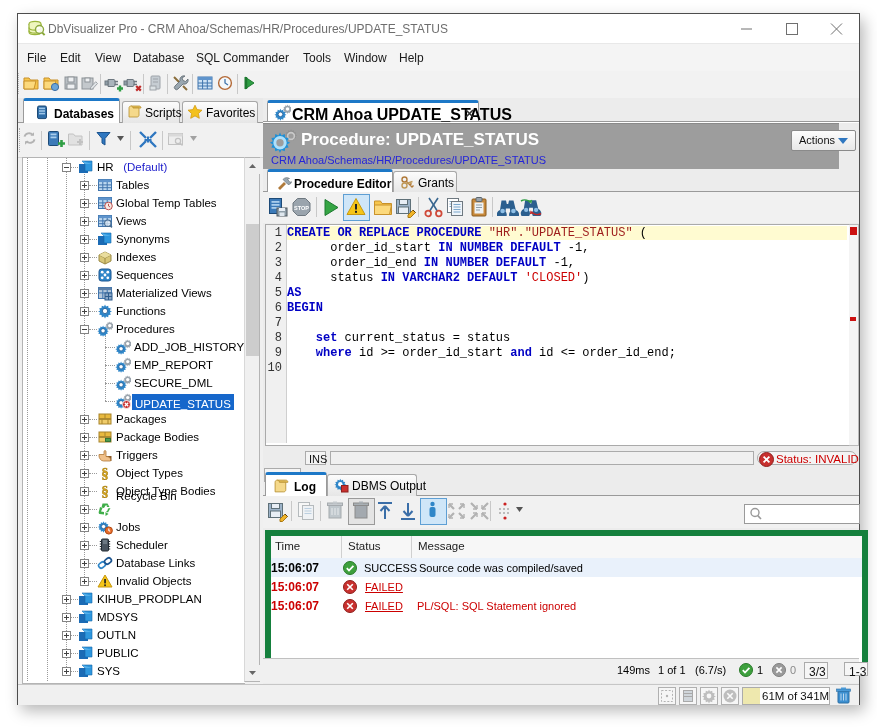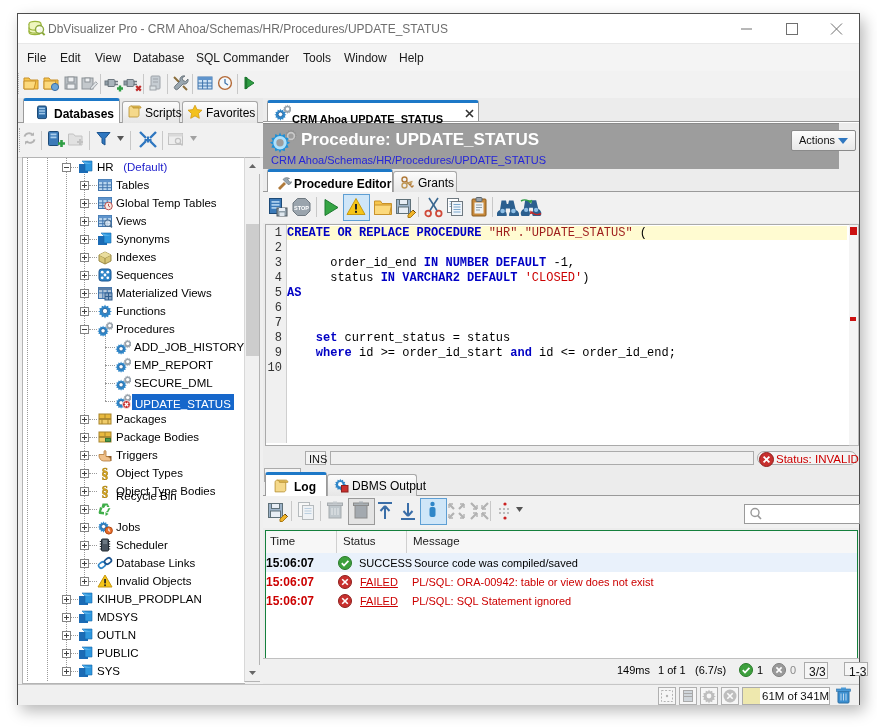--- a/index.html
+++ b/index.html
@@ -39,21 +39,21 @@
 .kw{color:#0000c4;font-weight:bold;}
 .wavy{text-decoration:underline wavy #e04848 1px;text-underline-offset:1px;}
 .qt{color:#9d1c1c;}
 .st{color:#cc0000;}
 .errstripe{position:absolute;left:586px;top:126px;width:9px;height:220px;background:#f4f4f4;border:1px solid #bbb;border-left:none;}
 .statrow{position:absolute;left:0;top:348px;width:596px;height:26px;background:#ececec;}
 .sbox{position:absolute;box-sizing:border-box;border:1px solid #ababab;background:#f4f4f4;font-size:11px;color:#111;}
 
 .logpanel{position:absolute;left:0;top:374px;width:596px;height:210px;}
 .logtb{position:absolute;left:0;top:24px;width:596px;height:32px;background:#f1f1f1;}
-.logtable{position:absolute;left:2px;top:58px;width:591px;height:128px;background:#fff;border:1px solid #15803d;}
+.logtable{position:absolute;left:2px;top:58px;width:591px;height:128px;background:#fff;border:6px solid #15803d;}
 .loghdr{position:absolute;left:0;top:0;width:100%;height:22px;background:#f7f7f7;border-bottom:1px solid #d0d0d0;font-size:11.5px;color:#222;white-space:nowrap;}
 .lrow{position:absolute;left:0;width:100%;height:19px;font-size:11px;white-space:nowrap;}
 .logstat{position:absolute;left:0;top:186px;width:596px;height:24px;background:#f0f0f0;border-top:1px solid #c0c0c0;font-size:11px;white-space:nowrap;}
 
 .bottombar{position:absolute;left:0;top:670px;width:841px;height:20px;background:#f0f0f0;border-top:1px solid #c6c6c6;}
 .dotline{position:absolute;border-left:1px dotted #9a9a9a;width:0;}
 .dothr{position:absolute;border-top:1px dotted #9a9a9a;height:0;}
 svg{display:block;}
 </style>
 </head>
@@ -824,21 +824,21 @@
               <path d="M8 1.6l1 2 2.2-.9.3 2.3 2.3.3-.9 2.2 2 1-2 1 .9 2.2-2.3.3-.3 2.3-2.2-.9-1 2-1-2-2.2.9-.3-2.3-2.3-.3.9-2.2-2-1 2-1-.9-2.2 2.3-.3.3-2.3 2.2.9z" fill="#9aa4ad"></path>
               <circle cx="8" cy="8" r="2.6" fill="#fff"></circle>
             </g>
             <g transform="translate(-0.5,3.2) scale(0.82)">
               <path d="M8 1.6l1 2 2.2-.9.3 2.3 2.3.3-.9 2.2 2 1-2 1 .9 2.2-2.3.3-.3 2.3-2.2-.9-1 2-1-2-2.2.9-.3-2.3-2.3-.3.9-2.2-2-1 2-1-.9-2.2 2.3-.3.3-2.3 2.2.9z" fill="#2f86c8"></path>
               <circle cx="8" cy="8" r="2.6" fill="#fff"></circle>
               <circle cx="8" cy="8" r="2.6" fill="none" stroke="#1c548f" stroke-width="0.8"></circle>
             </g>
           </svg>
         </div>
-      <div class="abs" style="left:24px;top:10px;font-weight:bold;font-size:11px;white-space:nowrap;">CRM Ahoa UPDATE_STATUS</div>
+      <div class="abs" style="left:24px;top:3px;font-weight:bold;font-size:16px;white-space:nowrap;">CRM Ahoa UPDATE_STATUS</div>
       <div class="abs" style="left:196px;top:5px;">
           <svg width="11" height="11">
             <path d="M2 2l7 7M9 2l-7 7" stroke="#333" stroke-width="1.6"></path>
           </svg>
         </div>
     </div>
 
     <div class="grayhdr">
       <div class="abs" style="left:4px;top:2px;">
           <svg width="32" height="30" viewBox="0 0 32 30">
@@ -991,27 +991,29 @@
           </svg>
         </div>
     </div>
 
     <div class="editor">
       <div class="abs" style="left:0;top:1px;width:581px;height:14px;background:#fffbd1;"></div>
       <div class="gutter"></div>
       <div class="num" style="top:1px;">1</div>
       <div class="cl" style="left:21px;top:1px;"><span class="kw">CREATE&nbsp;OR&nbsp;REPLACE&nbsp;PROCEDURE</span>&nbsp;<span class="qt">"HR"."UPDATE_STATUS"</span>&nbsp;(</div>
       <div class="num" style="top:16px;">2</div>
+      <div class="cl" style="left:21px;top:16px;">&nbsp;&nbsp;&nbsp;&nbsp;&nbsp;&nbsp;order_id_start&nbsp;<span class="kw">IN&nbsp;NUMBER&nbsp;DEFAULT</span>&nbsp;-1,</div>
       <div class="num" style="top:31px;">3</div>
       <div class="cl" style="left:21px;top:31px;">&nbsp;&nbsp;&nbsp;&nbsp;&nbsp;&nbsp;order_id_end&nbsp;<span class="kw">IN&nbsp;NUMBER&nbsp;DEFAULT</span>&nbsp;-1,</div>
       <div class="num" style="top:46px;">4</div>
       <div class="cl" style="left:21px;top:46px;">&nbsp;&nbsp;&nbsp;&nbsp;&nbsp;&nbsp;status&nbsp;<span class="kw">IN&nbsp;VARCHAR2&nbsp;DEFAULT</span>&nbsp;<span class="st">'CLOSED'</span>)</div>
       <div class="num" style="top:61px;">5</div>
       <div class="cl" style="left:21px;top:61px;"><span class="kw">AS</span></div>
       <div class="num" style="top:76px;">6</div>
+      <div class="cl" style="left:21px;top:76px;"><span class="kw">BEGIN</span></div>
       <div class="num" style="top:91px;">7</div>
       <div class="num" style="top:106px;">8</div>
       <div class="cl" style="left:21px;top:106px;">&nbsp;&nbsp;&nbsp;&nbsp;<span class="kw">set</span>&nbsp;current_status&nbsp;=&nbsp;status</div>
       <div class="num" style="top:121px;">9</div>
       <div class="cl" style="left:21px;top:121px;">&nbsp;&nbsp;&nbsp;&nbsp;<span class="kw">where</span>&nbsp;id&nbsp;&gt;=&nbsp;order_id_start&nbsp;<span class="kw">and</span>&nbsp;id&nbsp;&lt;=&nbsp;order_id_end;</div>
       <div class="num" style="top:136px;">10</div>
     </div>
     <div class="errstripe">
       <div class="abs" style="left:1px;top:2px;width:7px;height:8px;background:#cc1111;"></div>
       <div class="abs" style="left:1px;top:92px;width:6px;height:4px;background:#cc1111;"></div>
@@ -1171,21 +1173,20 @@
         </div>
         <div class="lrow" style="top:41px;color:#cc0000;">
           <div class="abs" style="left:0px;top:3px;font-weight:bold;font-size:12px;">15:06:07</div>
           <div class="abs" style="left:72px;top:2.5px;">
               <svg width="14" height="14">
                 <circle cx="7" cy="7" r="6.5" fill="#c8302e" stroke="#8e1f1d"></circle>
                 <path d="M4.2 4.2l5.6 5.6M9.8 4.2l-5.6 5.6" stroke="#fff" stroke-width="1.6"></path>
               </svg>
             </div>
           <div class="abs" style="left:94px;top:3.5px;text-decoration:underline;">FAILED</div>
-          <div class="abs" style="left:146px;top:3.5px;">PL/SQL: ORA-00942: table or view does not exist</div>
         </div>
         <div class="lrow" style="top:60px;color:#cc0000;">
           <div class="abs" style="left:0px;top:3px;font-weight:bold;font-size:12px;">15:06:07</div>
           <div class="abs" style="left:72px;top:2.5px;">
               <svg width="14" height="14">
                 <circle cx="7" cy="7" r="6.5" fill="#c8302e" stroke="#8e1f1d"></circle>
                 <path d="M4.2 4.2l5.6 5.6M9.8 4.2l-5.6 5.6" stroke="#fff" stroke-width="1.6"></path>
               </svg>
             </div>
           <div class="abs" style="left:94px;top:3.5px;text-decoration:underline;">FAILED</div>

